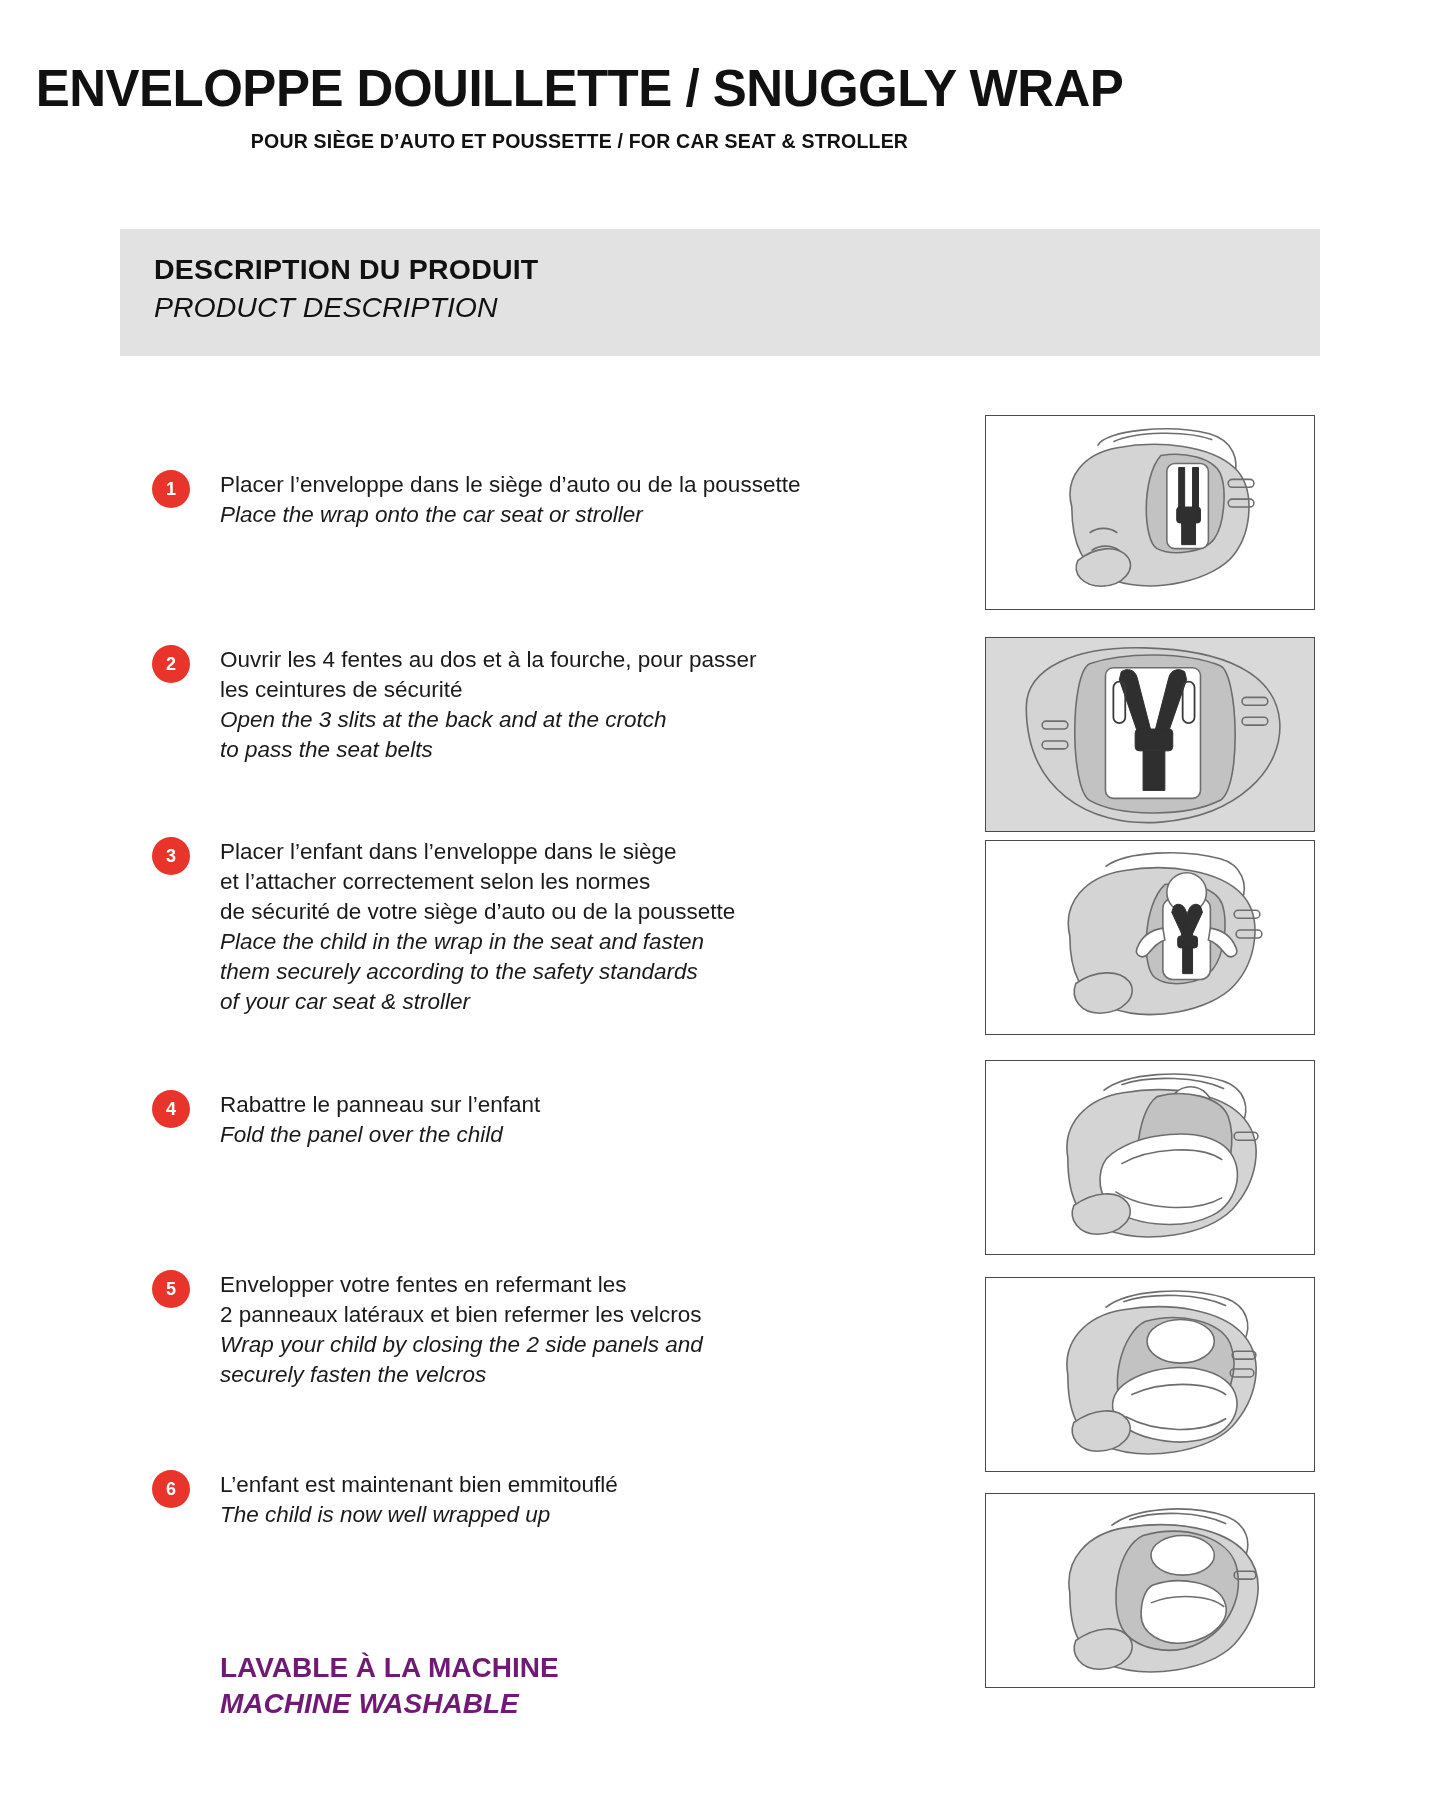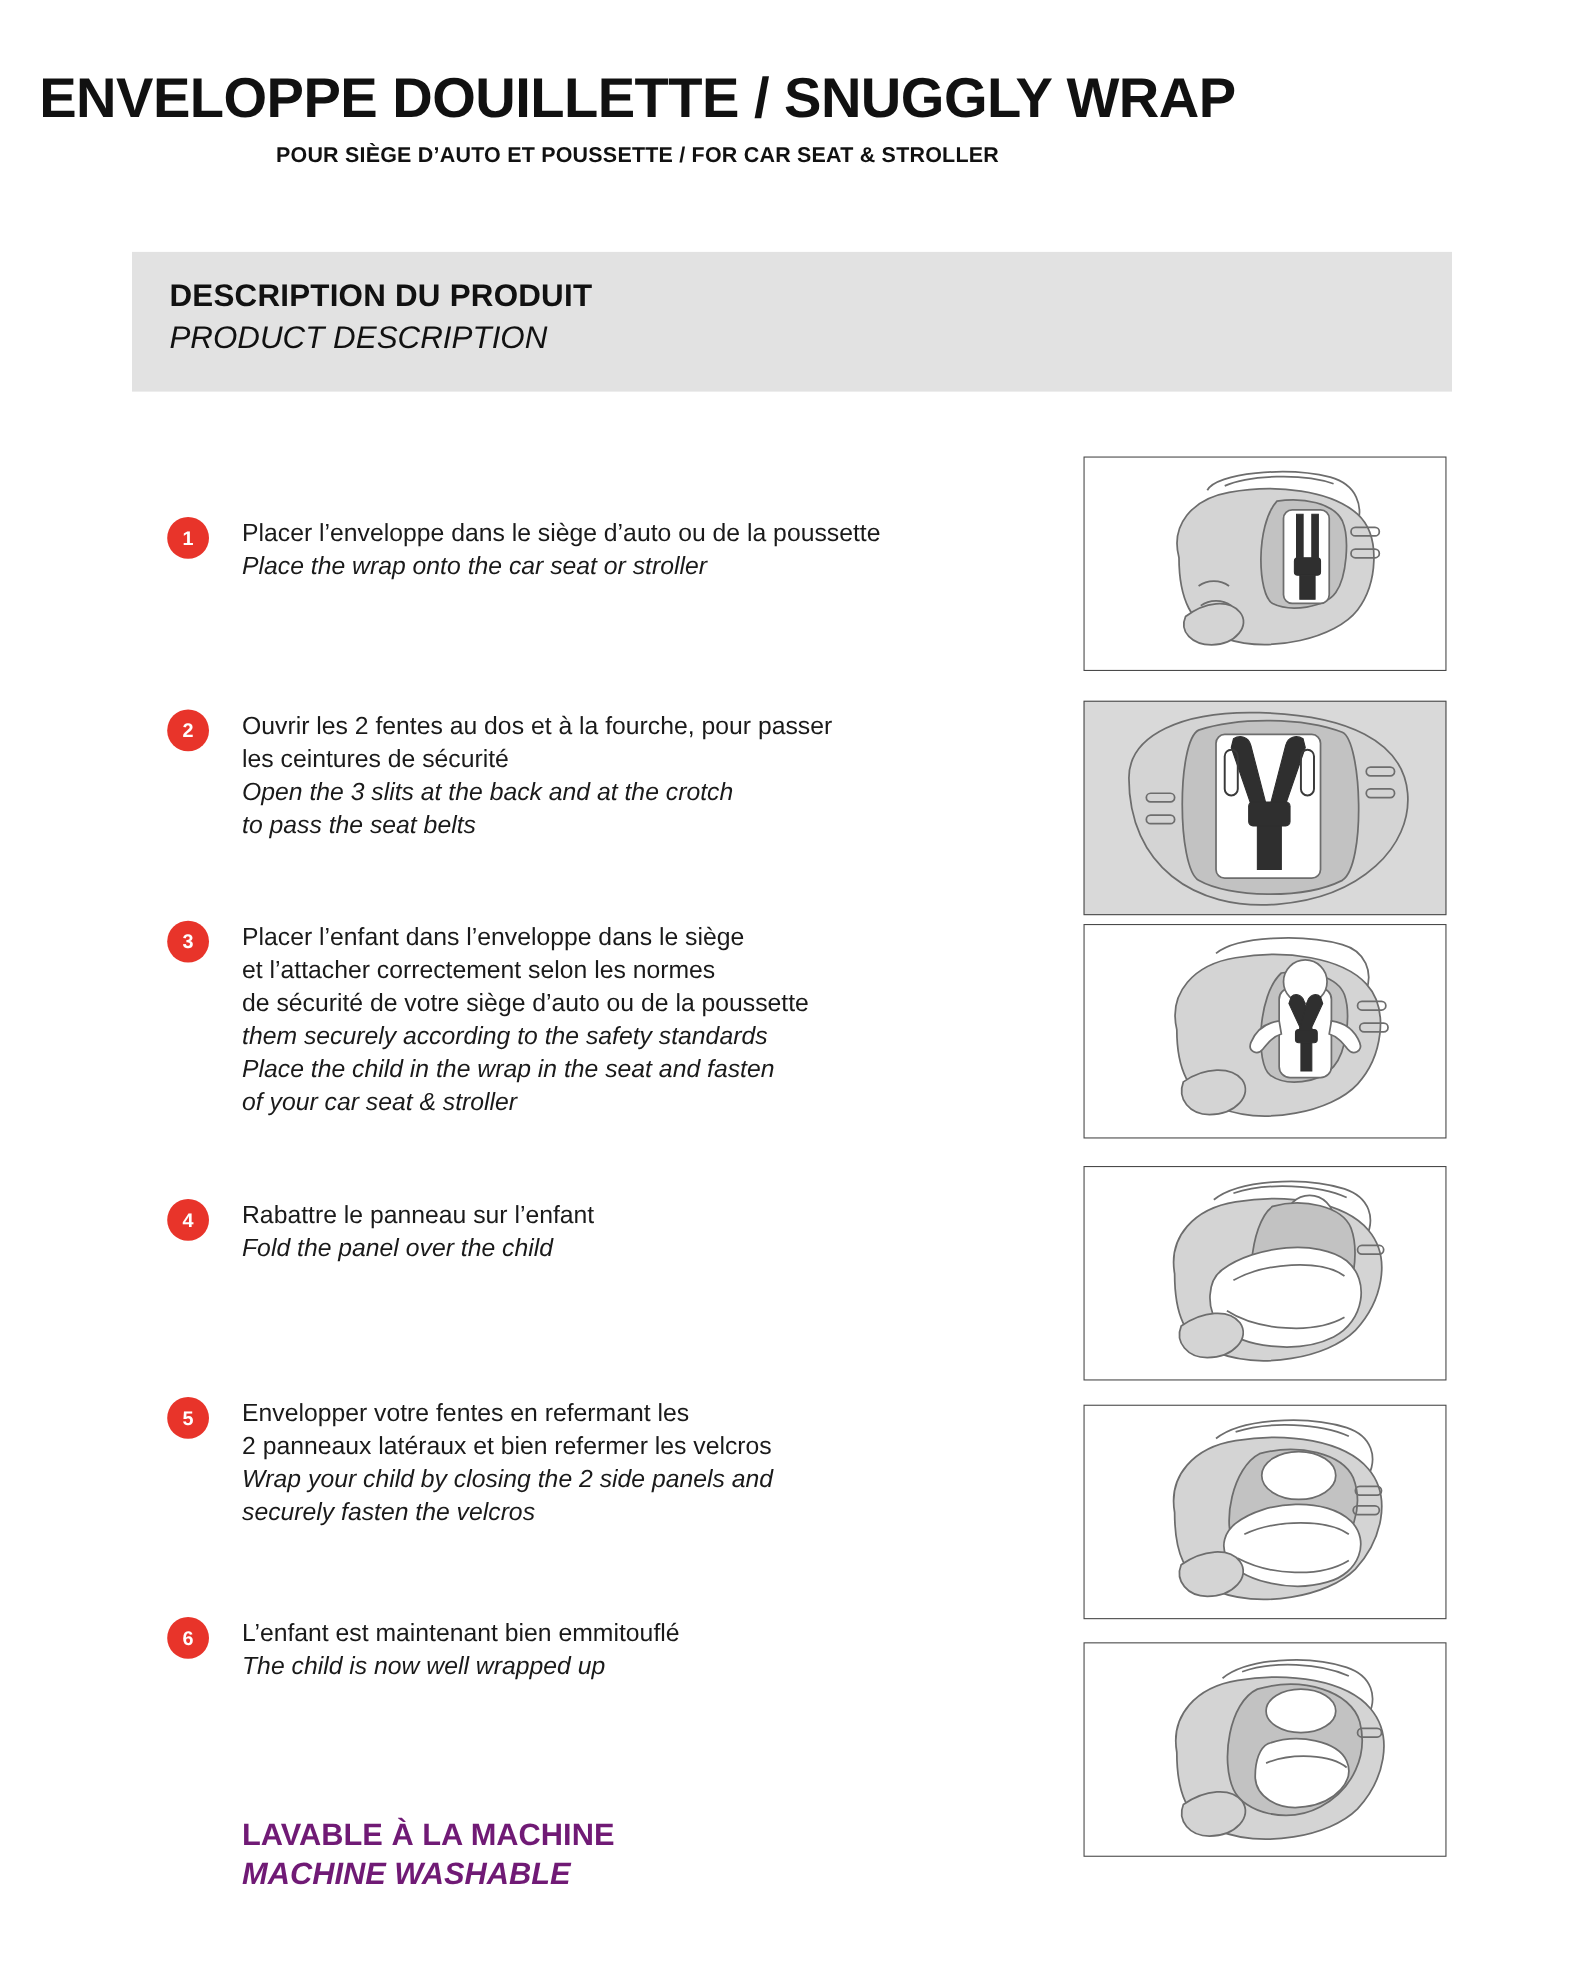--- a/index.html
+++ b/index.html
@@ -180,35 +180,35 @@
       <div class="step-num">1</div>
       <div class="step-text">
         <div class="fr">Placer l’enveloppe dans le siège d’auto ou de la poussette</div>
         <div class="en">Place the wrap onto the car seat or stroller</div>
       </div>
     </div>
 
     <div class="step" id="step-2">
       <div class="step-num">2</div>
       <div class="step-text">
-        <div class="fr">Ouvrir les 2 fentes au dos et à la fourche, pour passer</div>
+        <div class="fr">Ouvrir les 4 fentes au dos et à la fourche, pour passer</div>
         <div class="fr">les ceintures de sécurité</div>
         <div class="en">Open the 3 slits at the back and at the crotch</div>
         <div class="en">to pass the seat belts</div>
       </div>
     </div>
 
     <div class="step" id="step-3">
       <div class="step-num">3</div>
       <div class="step-text">
         <div class="fr">Placer l’enfant dans l’enveloppe dans le siège</div>
         <div class="fr">et l’attacher correctement selon les normes</div>
         <div class="fr">de sécurité de votre siège d’auto ou de la poussette</div>
+        <div class="en">Place the child in the wrap in the seat and fasten</div>
         <div class="en">them securely according to the safety standards</div>
-        <div class="en">Place the child in the wrap in the seat and fasten</div>
         <div class="en">of your car seat &amp; stroller</div>
       </div>
     </div>
 
     <div class="step" id="step-4">
       <div class="step-num">4</div>
       <div class="step-text">
         <div class="fr">Rabattre le panneau sur l’enfant</div>
         <div class="en">Fold the panel over the child</div>
       </div>

